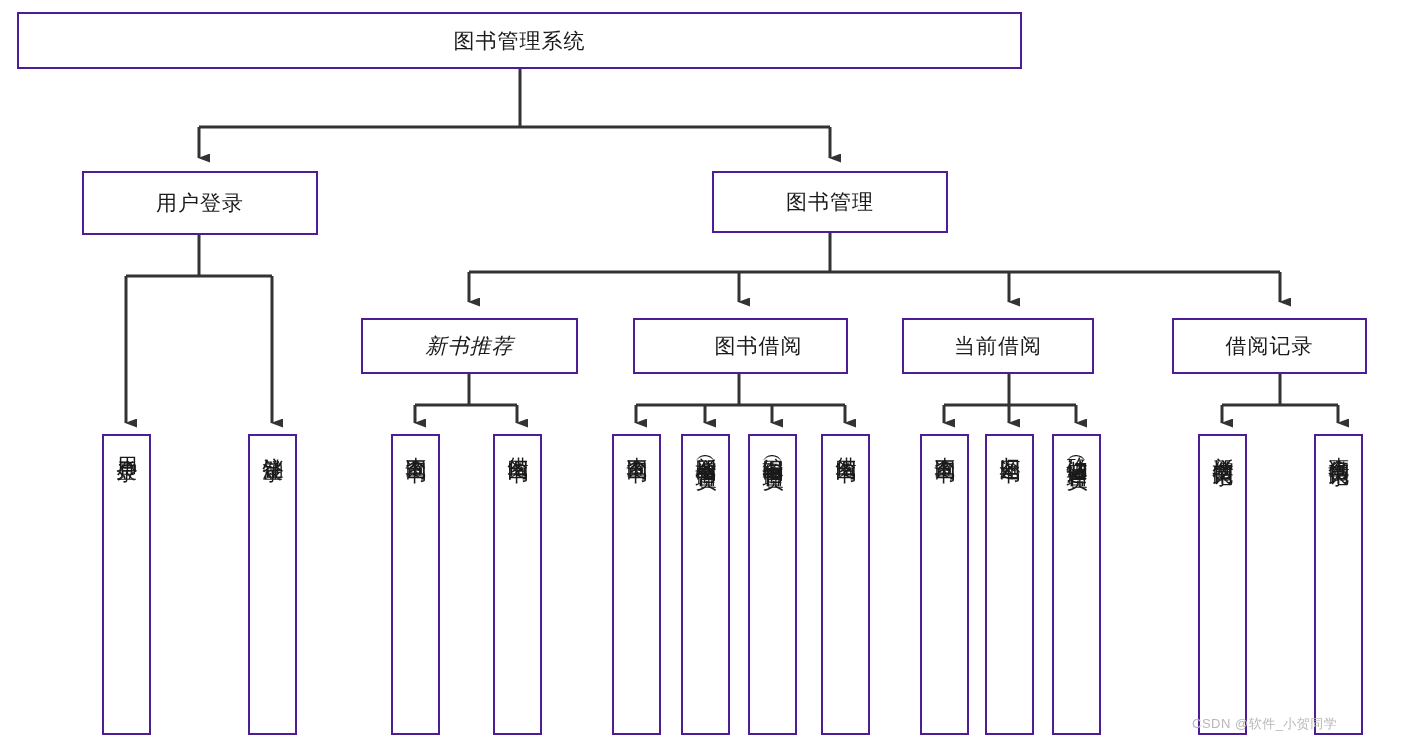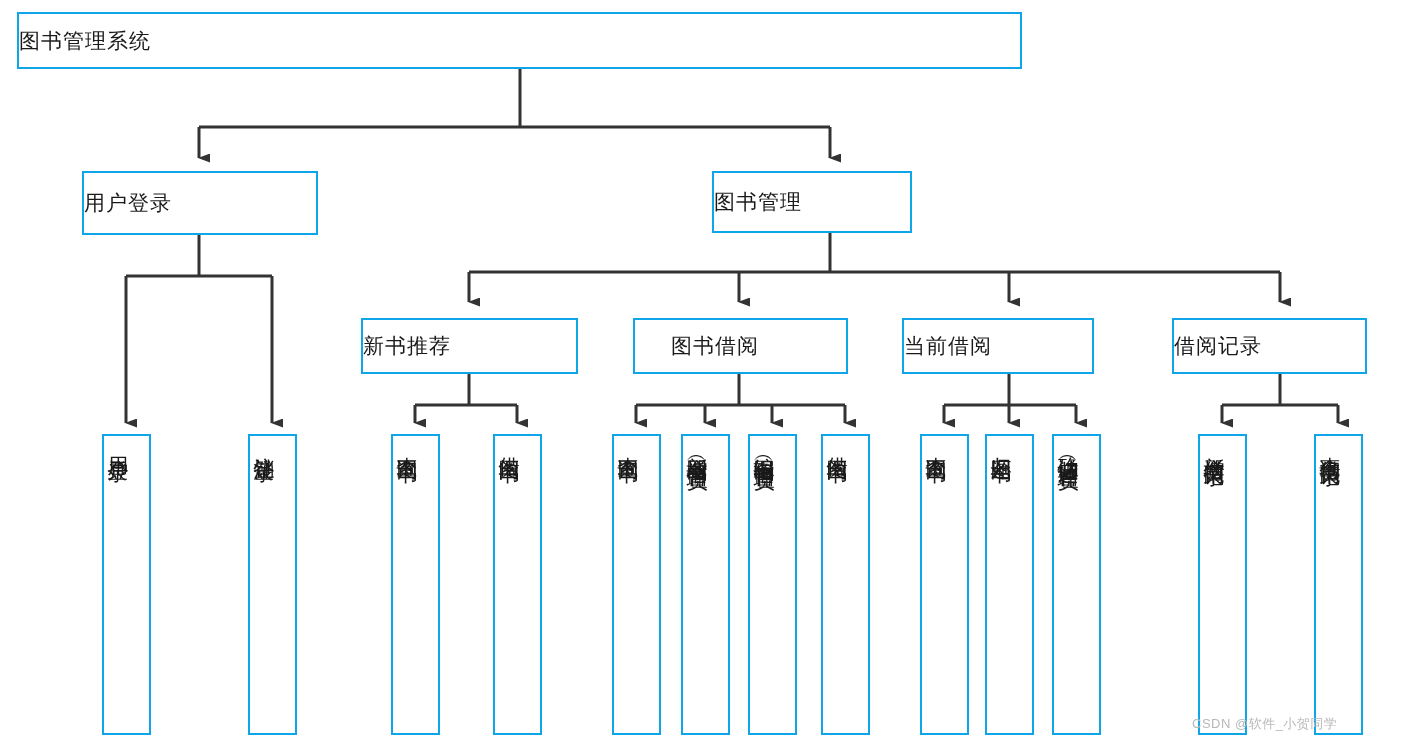--- a/index.html
+++ b/index.html
@@ -22,24 +22,24 @@
     left: 0;
     top: 0;
     width: 1405px;
     height: 747px;
     pointer-events: none;
   }
   .node {
     position: absolute;
     box-sizing: border-box;
     background: #ffffff;
-    border: 2px solid #0ea5e9;
+    border: 2px solid #4c1d95;
     display: flex;
     align-items: center;
-    justify-content: flex-start;
+    justify-content: center;
     color: #1a1a1a;
   }
   .node.horiz {
     font-size: 21px;
     letter-spacing: 1px;
     line-height: 1.1;
   }
   .node.vert {
     padding-top: 4px;
     padding-bottom: 4px;
@@ -118,25 +118,25 @@
   </svg>
 
   <div class="node horiz" style="left:17px; top:12px; width:1005px; height:57px;">
     <span>图书管理系统</span>
   </div>
 
   <div class="node horiz" style="left:82px; top:171px; width:236px; height:64px;">
     <span>用户登录</span>
   </div>
 
-  <div class="node horiz" style="left:712px; top:171px; width:200px; height:62px;">
+  <div class="node horiz" style="left:712px; top:171px; width:236px; height:62px;">
     <span>图书管理</span>
   </div>
 
-  <div class="node horiz" style="left:361px; top:318px; width:217px; height:56px;">
+  <div class="node horiz" style="left:361px; top:318px; width:217px; height:56px;font-style:italic;">
     <span>新书推荐</span>
   </div>
 
   <div class="node horiz" style="left:633px; top:318px; width:215px; height:56px;padding-left:36px;">
     <span>图书借阅</span>
   </div>
 
   <div class="node horiz" style="left:902px; top:318px; width:192px; height:56px;">
     <span>当前借阅</span>
   </div>

